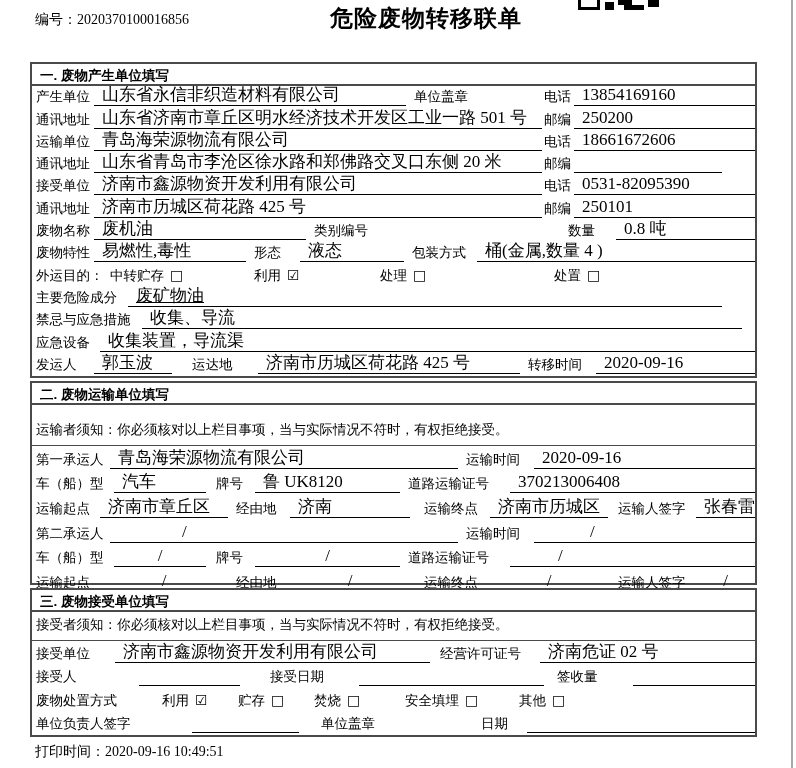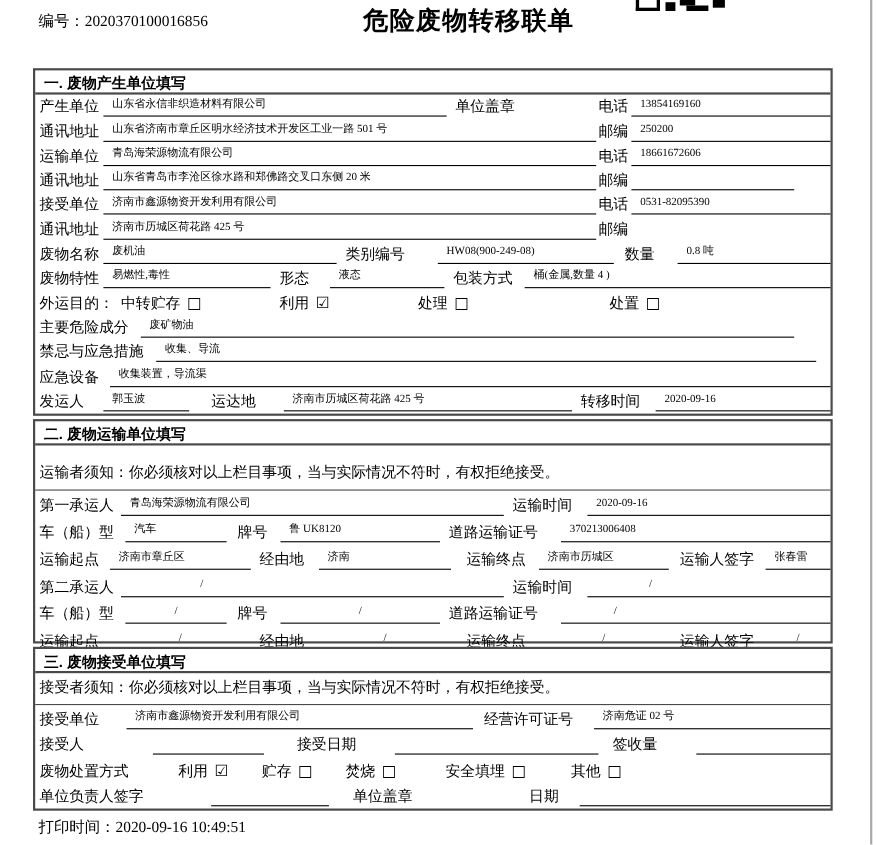--- a/index.html
+++ b/index.html
@@ -10,21 +10,21 @@
              font-weight:700;font-size:13.5px;padding:3px 0 0 8px;
              font-family:"Liberation Sans","DejaVu Sans",sans-serif;}
   .row{position:relative;}
   .s1 .row{height:22.31px;}
   .s2 .row{height:24.66px;}
   .s3 .row{height:23.5px;}
   .notice{position:relative;box-sizing:border-box;border-bottom:1.5px solid #4a4a4a;}
   .s2 .notice{height:41px;}
   .s3 .notice{height:29px;}
   .lab{position:absolute;bottom:2px;line-height:18px;font-size:13.5px;white-space:nowrap;}
-  .val{position:absolute;bottom:2px;line-height:18px;font-size:10px;white-space:nowrap;
+  .val{position:absolute;bottom:2px;line-height:18px;font-size:17px;white-space:nowrap;
        border-bottom:1px solid #000;padding:0 0 1px 8px;box-sizing:border-box;}
   .ctr{text-align:center;padding-left:0;}
   .cb{margin-left:6px;font-size:14px;font-family:"DejaVu Sans",sans-serif;}
   #serial{position:absolute;left:35px;top:11px;font-size:14px;}
   #form-title{position:absolute;left:330px;top:3px;font-size:23px;font-weight:700;letter-spacing:1px;}
   #qr{position:absolute;left:578px;top:0;width:82px;height:10px;}
   #qr .qb{position:absolute;background:#000;}
   #qr .qo{position:absolute;box-sizing:border-box;border:3px solid #000;border-top:none;background:#fff;}
   #footer{position:absolute;left:35px;top:743px;font-size:14px;}
   #right-edge{position:absolute;left:791px;top:0;width:2px;height:768px;background:#a8a8a8;}
@@ -83,27 +83,27 @@
       <span class="lab" style="left:4px;">接受单位</span>
       <span class="val" style="left:62px;width:448px;">济南市鑫源物资开发利用有限公司</span>
       <span class="lab" style="left:512px;">电话</span>
       <span class="val" style="left:542px;width:181px;">0531-82095390</span>
     </div>
 
     <div class="row">
       <span class="lab" style="left:4px;">通讯地址</span>
       <span class="val" style="left:62px;width:448px;">济南市历城区荷花路 425 号</span>
       <span class="lab" style="left:512px;">邮编</span>
+      <span class="val" style="left:542px;width:181px;">250101</span>
     </div>
 
     <div class="row">
       <span class="lab" style="left:4px;">废物名称</span>
       <span class="val" style="left:62px;width:212px;">废机油</span>
       <span class="lab" style="left:282px;">类别编号</span>
-      <span class="val" style="left:366px;width:160px;">HW08(900-249-08)</span>
       <span class="lab" style="left:536px;">数量</span>
       <span class="val" style="left:584px;width:139px;">0.8 吨</span>
     </div>
 
     <div class="row">
       <span class="lab" style="left:4px;">废物特性</span>
       <span class="val" style="left:62px;width:152px;">易燃性,毒性</span>
       <span class="lab" style="left:222px;">形态</span>
       <span class="val" style="left:268px;width:104px;">液态</span>
       <span class="lab" style="left:380px;">包装方式</span>
@@ -113,21 +113,21 @@
     <div class="row">
       <span class="lab" style="left:4px;">外运目的：</span>
       <span class="lab" style="left:78px;"><span>中转贮存</span><span class="cb">□</span></span>
       <span class="lab" style="left:222px;"><span>利用</span><span class="cb">☑</span></span>
       <span class="lab" style="left:348px;"><span>处理</span><span class="cb">□</span></span>
       <span class="lab" style="left:522px;"><span>处置</span><span class="cb">□</span></span>
     </div>
 
     <div class="row">
       <span class="lab" style="left:4px;">主要危险成分</span>
-      <span class="val" style="left:96px;width:594px;">废矿物油</span>
+      <span class="val" style="left:96px;width:594px;text-decoration:underline;">废矿物油</span>
     </div>
 
     <div class="row">
       <span class="lab" style="left:4px;">禁忌与应急措施</span>
       <span class="val" style="left:110px;width:600px;">收集、导流</span>
     </div>
 
     <div class="row">
       <span class="lab" style="left:4px;">应急设备</span>
       <span class="val" style="left:68px;width:655px;">收集装置，导流渠</span>

